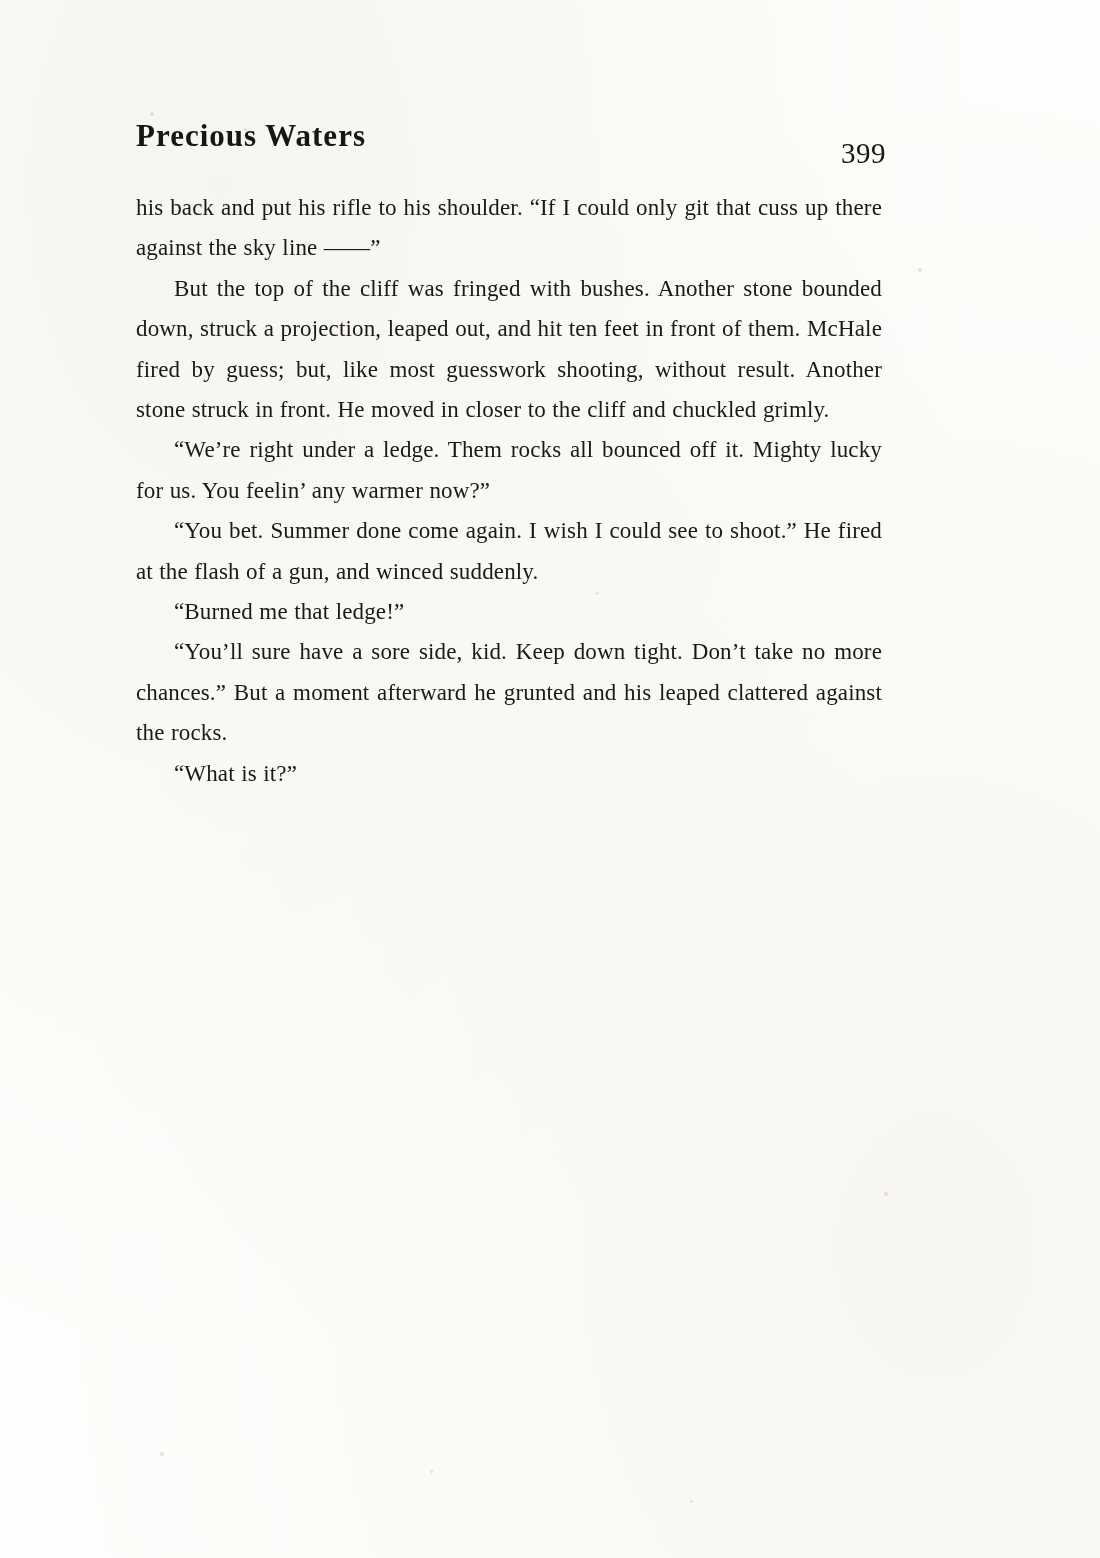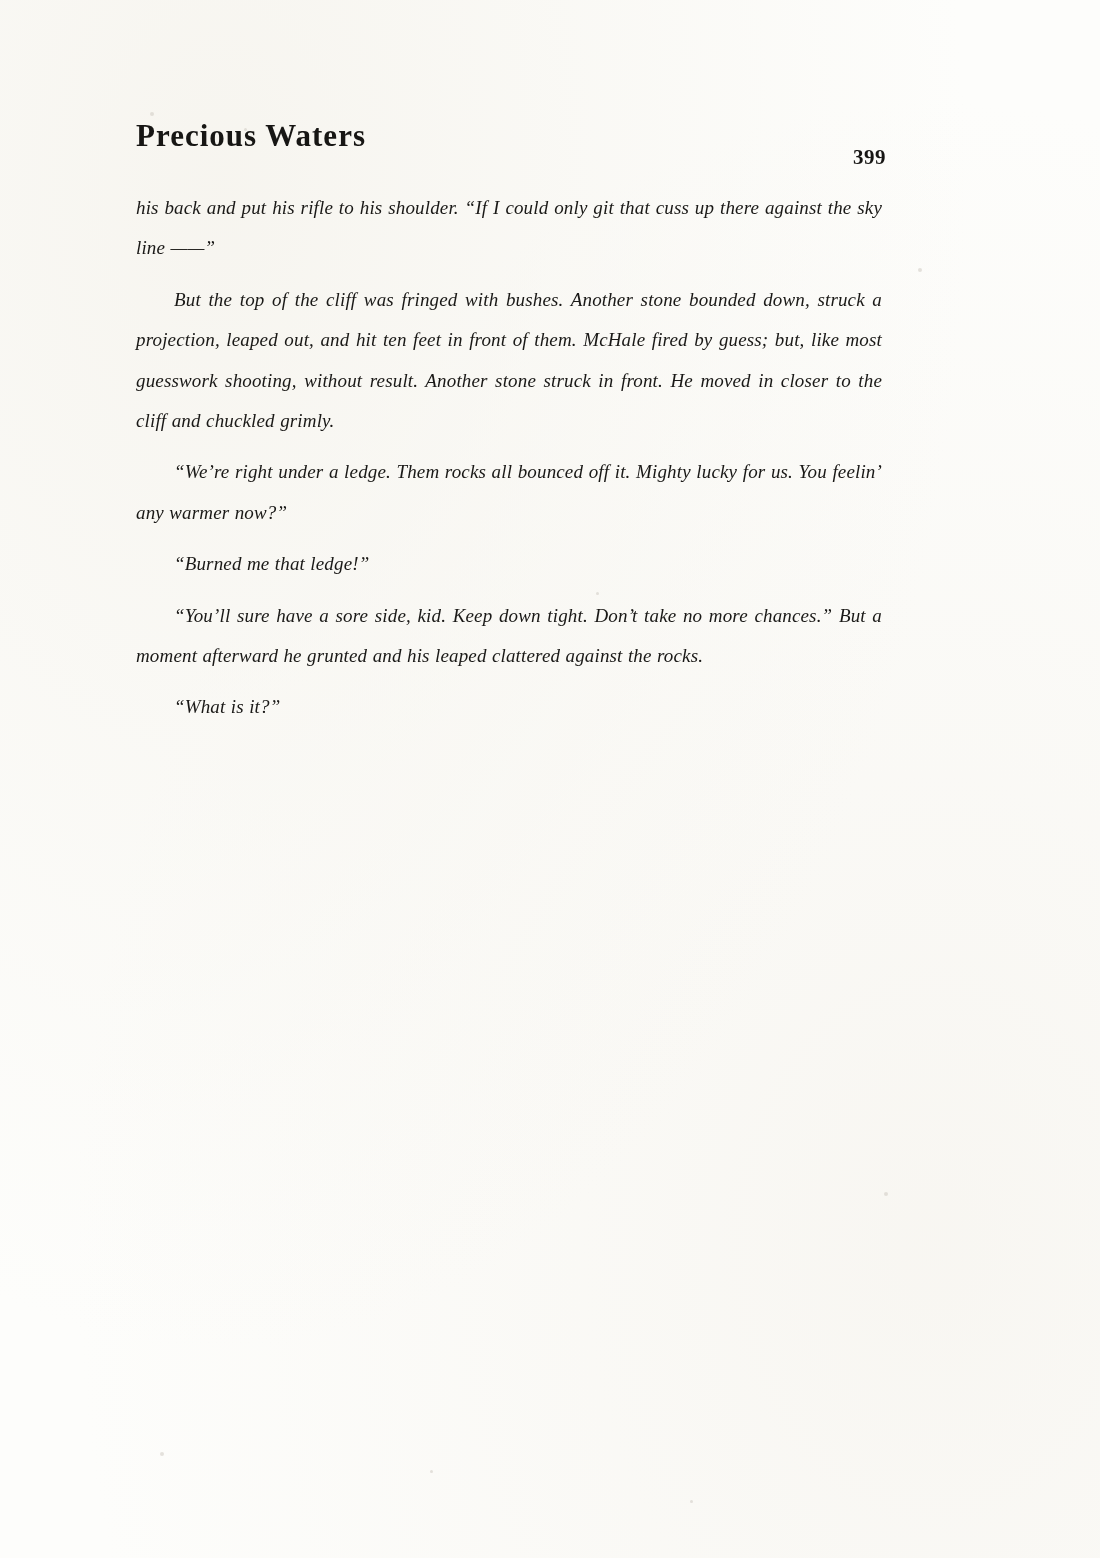--- a/index.html
+++ b/index.html
@@ -44,42 +44,40 @@
     letter-spacing: 1.0px;
     font-weight: 700;
     color: #171614;
     text-align: left;
     width: 100%;
   }
   .folio {
     position: absolute;
     right: -4px;
     bottom: 2px;
-    font-size: 21px;
-    font-weight: 700;
+    font-size: 29px;
+    font-weight: 400;
     letter-spacing: 0.5px;
     color: #171614;
   }
   .body-text {
     margin-top: 16px;
   }
   p {
     margin: 0;
-    font-size: 19px;
+    font-size: 23px;
     line-height: 40.4px;
     text-align: justify;
     text-justify: inter-word;
     letter-spacing: 0.15px;
     word-spacing: 0.5px;
     color: #1a1917;
-    font-style: italic;
   }
   p.indent {
     text-indent: 38px;
-    margin-top: 11px;
   }
   p.noindent {
     text-indent: 0;
   }
   p.lastline-free {
     text-align-last: left;
   }
   .speck {
     position: absolute;
     background: #cfcbc2;
@@ -105,19 +103,20 @@
 
     <div class="header">
       <div class="running-title">Precious Waters</div>
       <div class="folio">399</div>
     </div>
 
     <div class="body-text">
       <p class="noindent lastline-free">his back and put his rifle to his shoulder. “If I could only git that cuss up there against the sky line ——”</p>
       <p class="indent">But the top of the cliff was fringed with bushes. Another stone bounded down, struck a projection, leaped out, and hit ten feet in front of them. McHale fired by guess; but, like most guesswork shooting, without result. Another stone struck in front. He moved in closer to the cliff and chuckled grimly.</p>
       <p class="indent">“We’re right under a ledge. Them rocks all bounced off it. Mighty lucky for us. You feelin’ any warmer now?”</p>
+      <p class="indent">“You bet. Summer done come again. I wish I could see to shoot.” He fired at the flash of a gun, and winced suddenly.</p>
       <p class="indent lastline-free">“Burned me that ledge!”</p>
       <p class="indent">“You’ll sure have a sore side, kid. Keep down tight. Don’t take no more chances.” But a moment afterward he grunted and his leaped clattered against the rocks.</p>
       <p class="indent lastline-free">“What is it?”</p>
     </div>
 
   </div>
 </div>
 
 </body></html>

